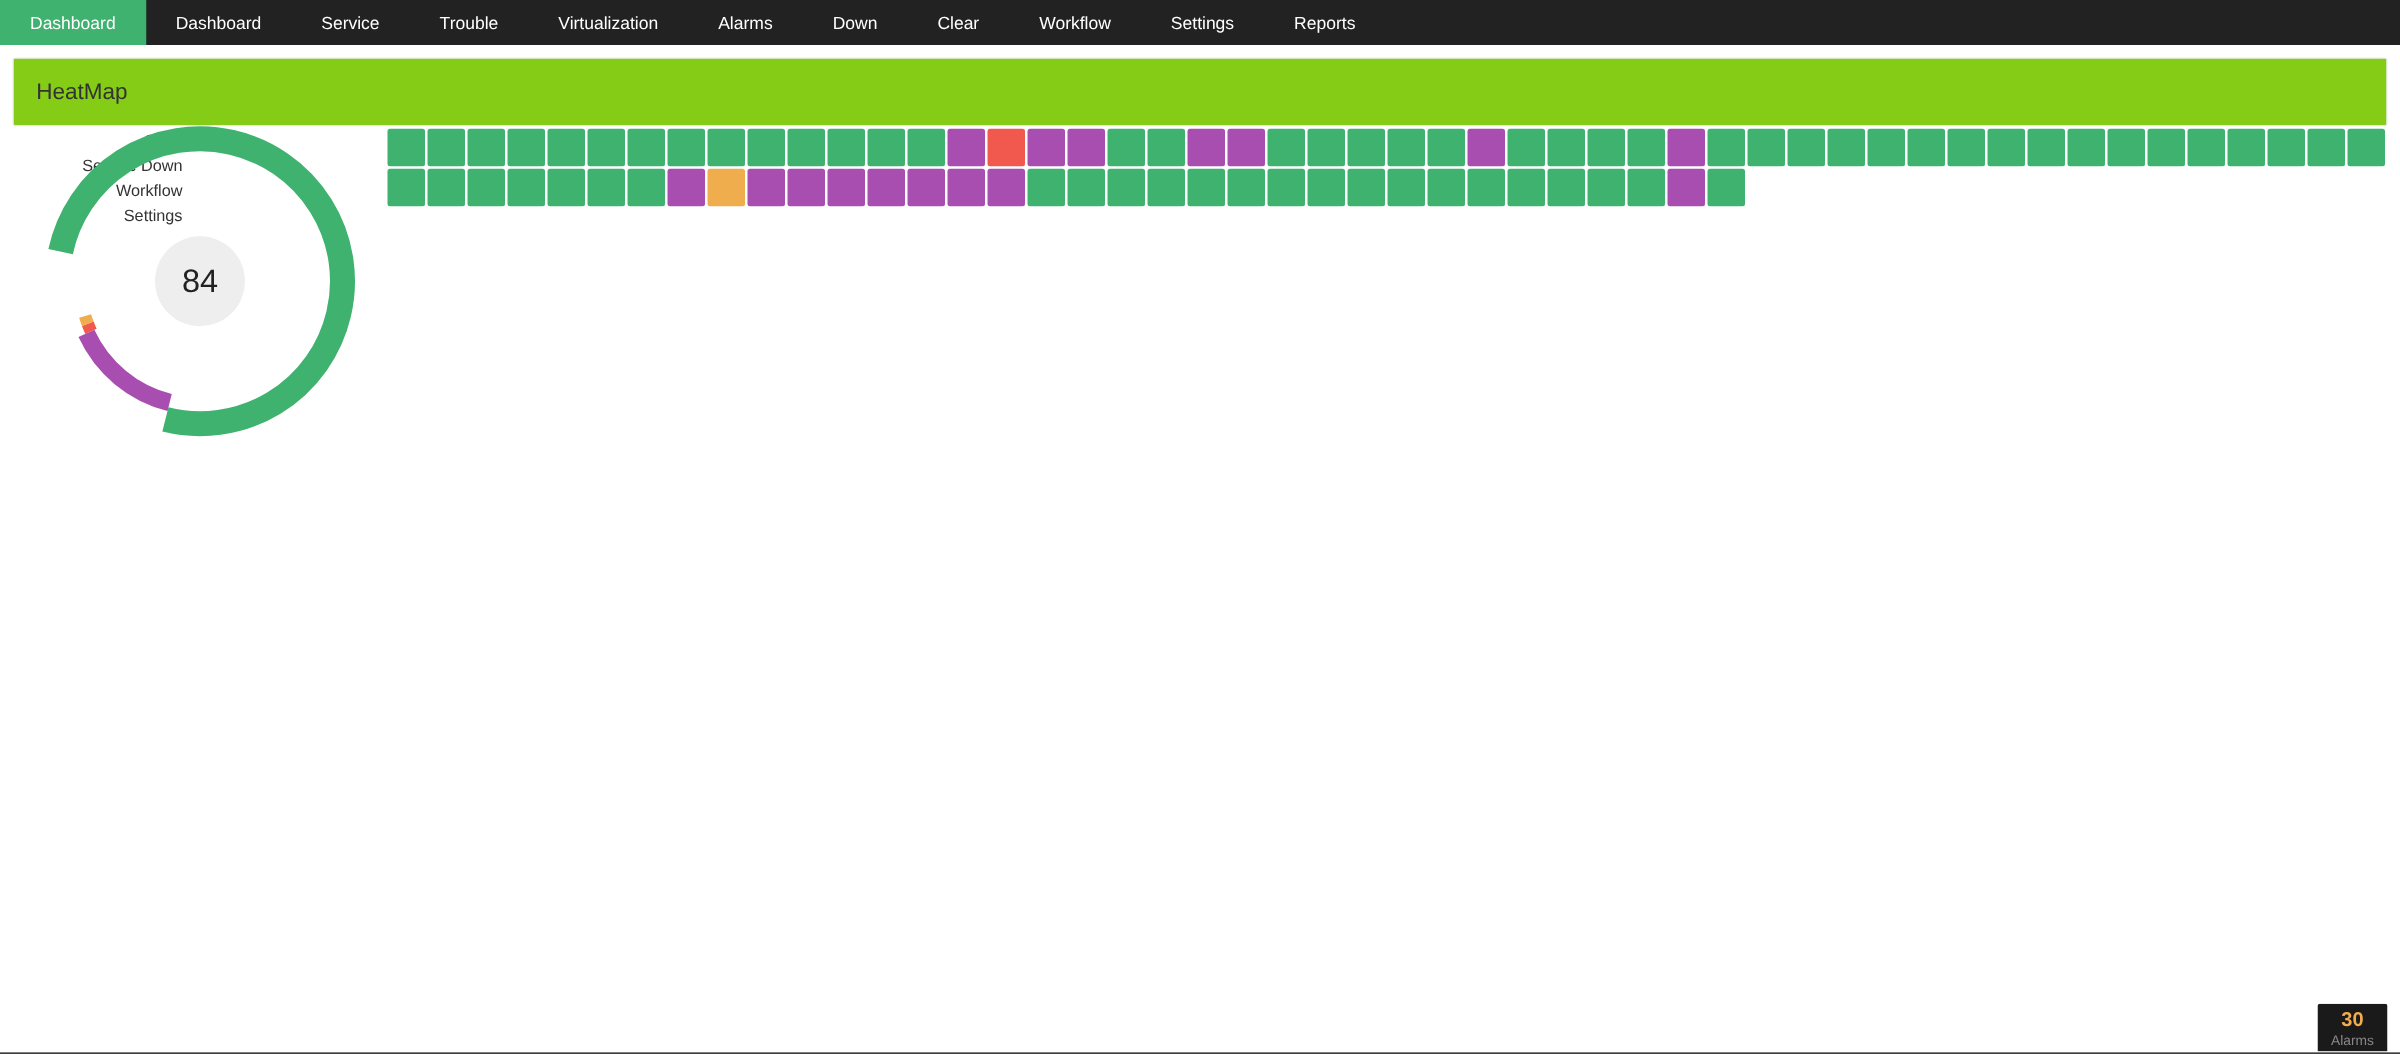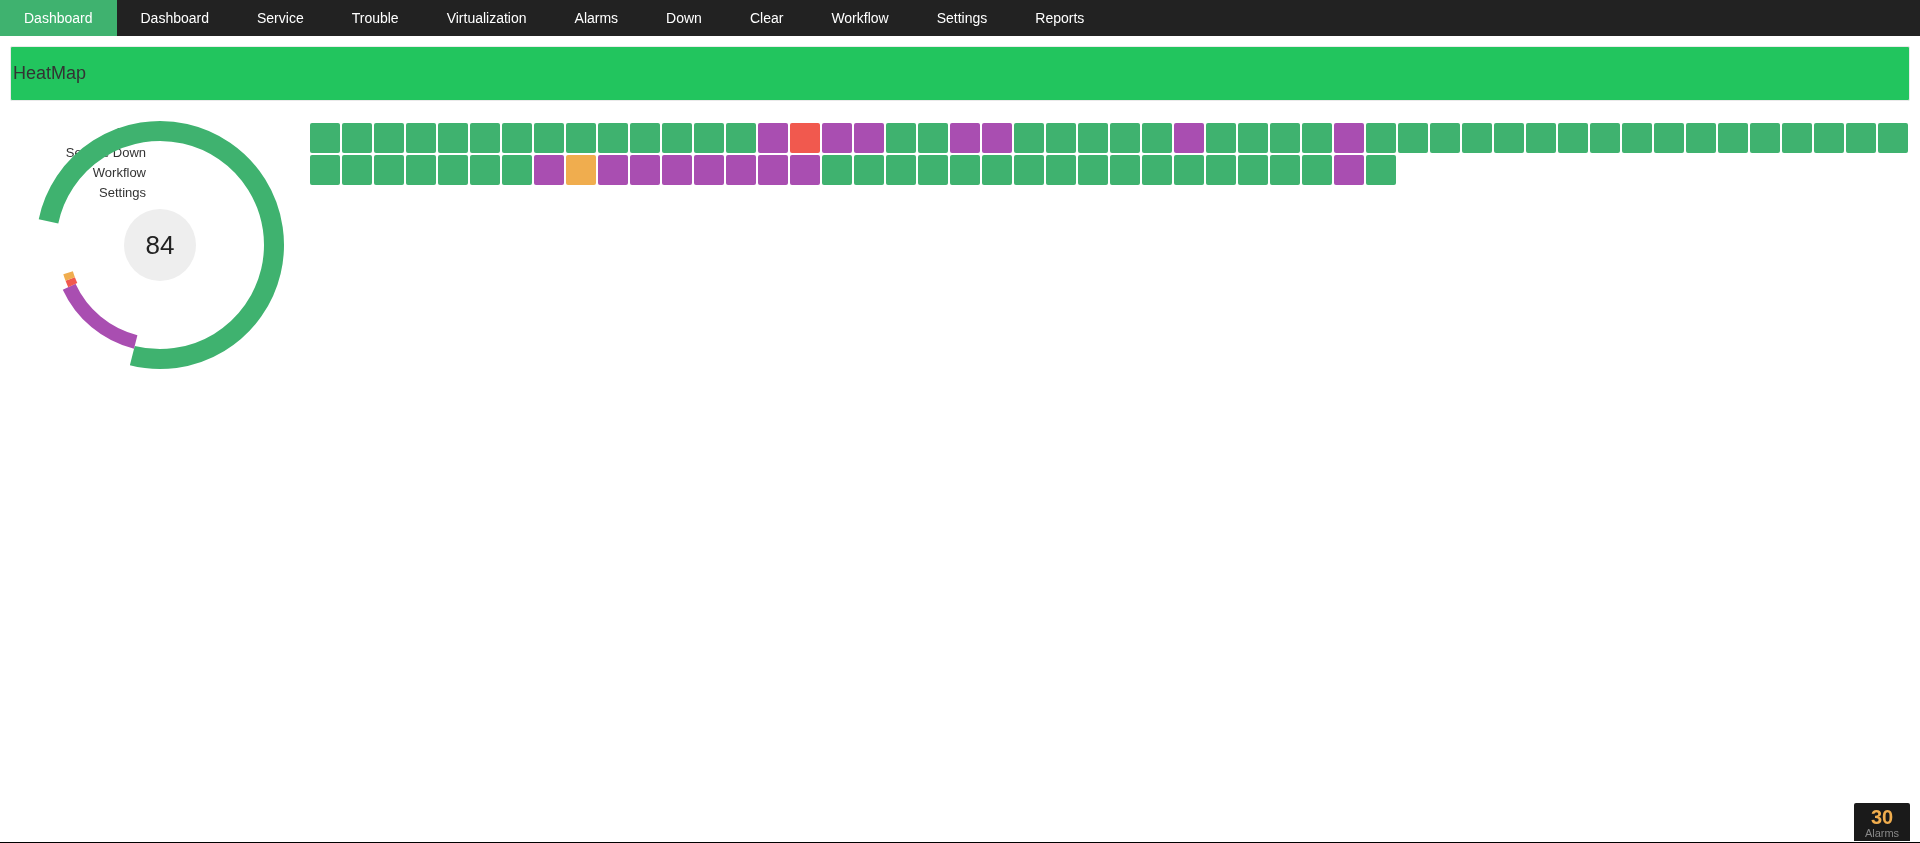--- a/index.html
+++ b/index.html
@@ -26,27 +26,26 @@
   .nav-item.active {
     background: #3fb26f;
   }
 
   
   .page {
     padding: 10px;
   }
 
   .panel-header {
-    background: #22c55e;
+    background: #84cc16;
     border: 1px solid #eaeaea;
     border-radius: 2px;
-    padding: 16px 2px;
+    padding: 16px 18px;
     font-size: 18px;
     color: #333;
-    margin-bottom: 20px;
   }
 
   .content-row {
     display: flex;
     align-items: flex-start;
   }
 
   
   .donut-wrap {
     position: relative;
@@ -110,21 +109,21 @@
     background: #1a1a1a;
     color: #fff;
     text-align: center;
     width: 56px;
     padding: 4px 0 2px 0;
     cursor: pointer;
     border-radius: 2px 2px 0 0;
   }
   .alarm-badge .count {
     color: #f0ad4e;
-    font-size: 20px;
+    font-size: 16px;
     font-weight: 600;
     line-height: 20px;
   }
   .alarm-badge .label {
     color: #888;
     font-size: 11px;
     line-height: 12px;
   }
 
   

